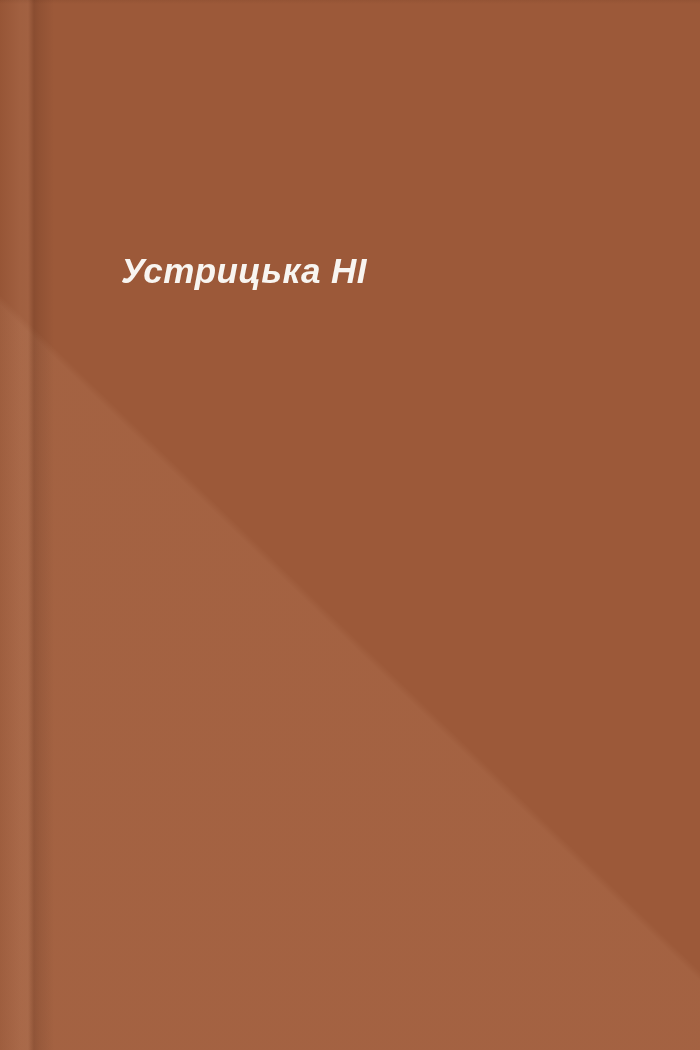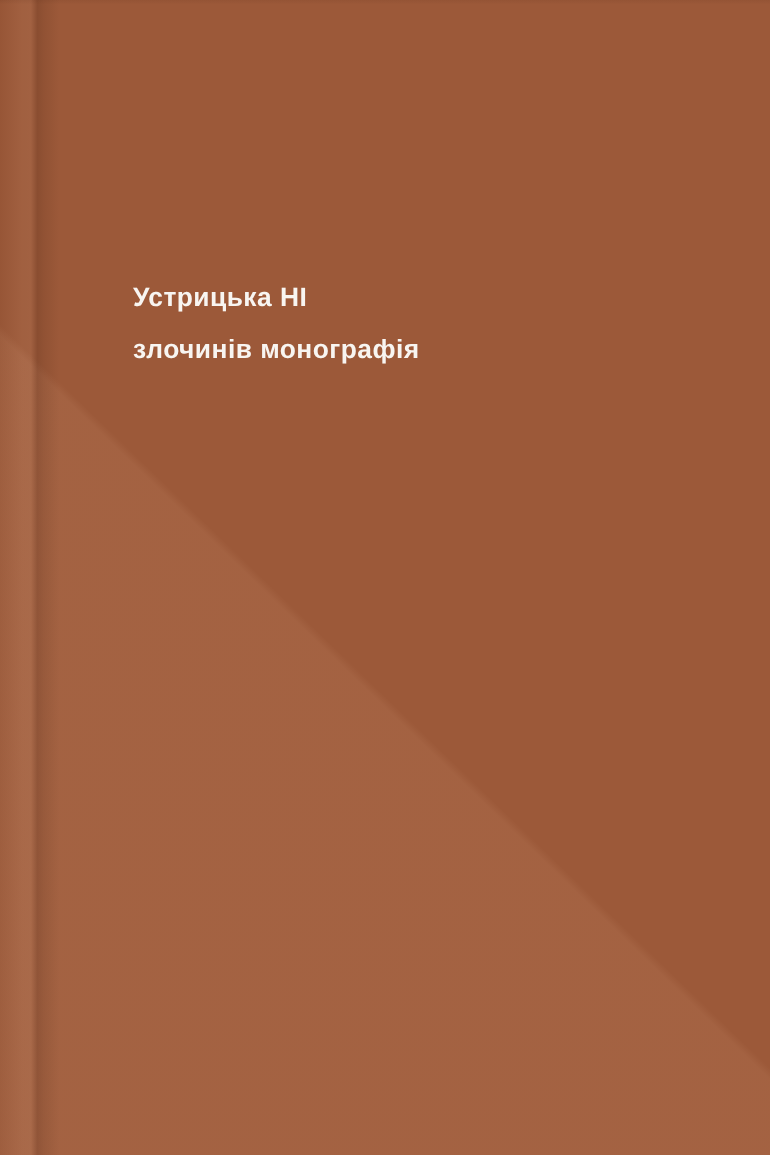--- a/index.html
+++ b/index.html
@@ -58,34 +58,34 @@
     pointer-events: none;
   }
 
   
   .title-block {
     position: absolute;
     left: 121px;
     top: 247px;
     color: var(--text-color, #F8F5F1);
     font-weight: 700;
-    font-size: 24px;
+    font-size: 35px;
     line-height: 47px;
     letter-spacing: 0.4px;
     white-space: nowrap;
+    font-style: italic;
   }
   .title-line {
     height: 47px;
   }
 </style>
 </head>
 <body>
 
 <div class="cover">
   <div class="facet-light"></div>
   <div class="spine-crease"></div>
   <div class="top-edge"></div>
 
   <div class="title-block">
     <div class="title-line">Устрицька НІ</div>
-    <div class="title-line">злочинів монографія</div>
   </div>
 </div>
 
 </body></html>

